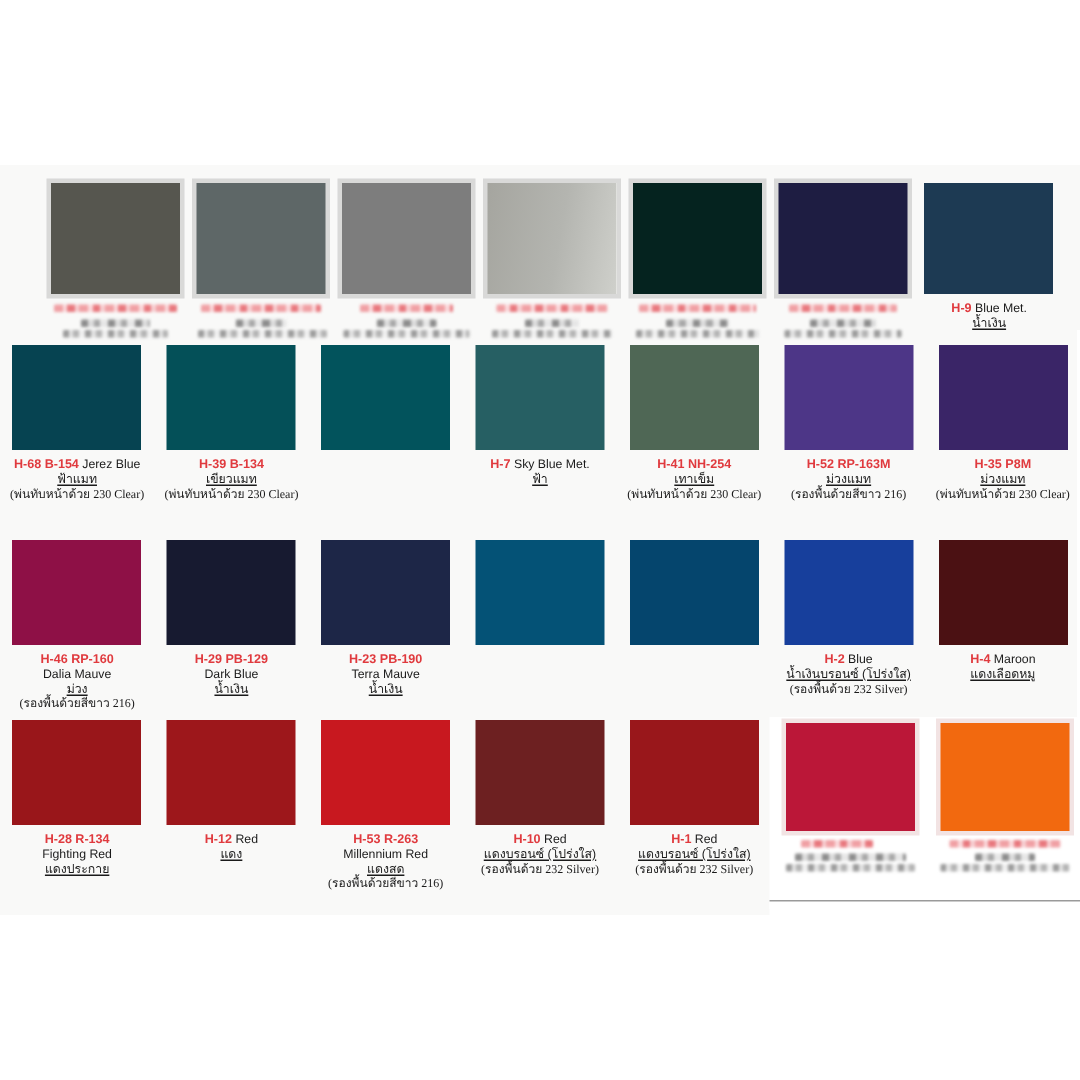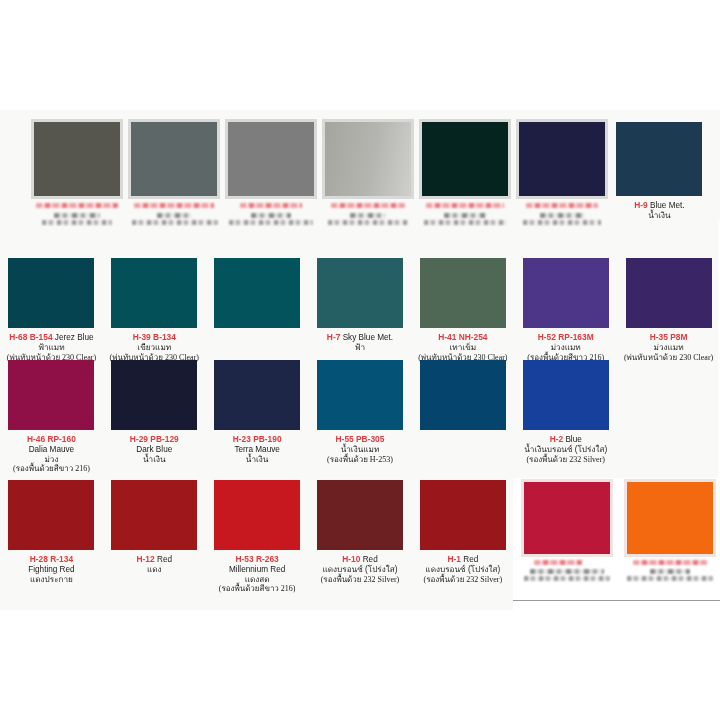--- a/index.html
+++ b/index.html
@@ -54,20 +54,21 @@
     font-weight: bold;
     font-size: 8.4px;
   }
   .name {
     color: #1a1a1a;
     font-size: 8.2px;
   }
   .thai {
     color: #1a1a1a;
     font-size: 8.2px;
+    text-decoration: underline;
   }
   .note {
     color: #1a1a1a;
     font-size: 8.0px;
     font-family: Liberation Serif, serif;
   }
 
   
   .row1 { position: absolute; left: 0; top: 0; width: 708px; padding-left: 28px; }
   .row1 .cell { padding-top: 12px; }
@@ -96,21 +97,21 @@
       #a8a8a8 9px, #a8a8a8 13px, #e6e6e6 13px, #e6e6e6 18px);
   }
   .blur-gray2 {
     background: repeating-linear-gradient(90deg,
       #9c9c9c 0px, #9c9c9c 4px, #e2e2e2 4px, #e2e2e2 7px,
       #b4b4b4 7px, #b4b4b4 11px, #efefef 11px, #efefef 15px);
   }
 
   
   .row { position: absolute; left: 0; width: 720px; }
-  .row2 { top: 148px; }
+  .row2 { top: 120px; }
   .row3 { top: 250px; }
   .row4 { top: 370px; }
   .row .swatch { height: 70px; }
 
   
   .br-overlay {
     position: absolute;
     left: 513px; top: 478px;
     width: 207px; height: 128px;
     background: #ffffff;
@@ -333,45 +334,50 @@
           <div><span class="code">H-23 PB-190</span></div>
           <div class="name">Terra Mauve</div>
           <div class="thai">น้ำเงิน</div>
         </div>
       </div>
 
       <div class="cell">
         <div class="swatch-wrap">
           <span class="swatch" style="background:#045276"></span>
         </div>
-        <div class="label">
-          <div><span class="code">H-55 PB-305</span></div>
-          <div class="thai">น้ำเงินแมท</div>
-          <div class="note">(รองพื้นด้วย H-253)</div>
-        </div>
       </div>
 
       <div class="cell">
         <div class="swatch-wrap">
           <span class="swatch" style="background:#05456d"></span>
         </div>
       </div>
 
       <div class="cell">
         <div class="swatch-wrap">
           <span class="swatch" style="background:#173f9c"></span>
         </div>
         <div class="label">
           <div><span class="code">H-2</span>
             <span class="name">Blue</span></div>
           <div class="thai">น้ำเงินบรอนซ์ (โปร่งใส)</div>
           <div class="note">(รองพื้นด้วย 232 Silver)</div>
         </div>
       </div>
 
+      <div class="cell">
+        <div class="swatch-wrap">
+          <span class="swatch" style="background:#4b1113"></span>
+        </div>
+        <div class="label">
+          <div><span class="code">H-4</span>
+            <span class="name">Maroon</span></div>
+          <div class="thai">แดงเลือดหมู</div>
+        </div>
+      </div>
 
     </div>
 
     <div class="row row4 grid">
 
       <div class="cell">
         <div class="swatch-wrap">
           <span class="swatch" style="background:#99161a"></span>
         </div>
         <div class="label">

